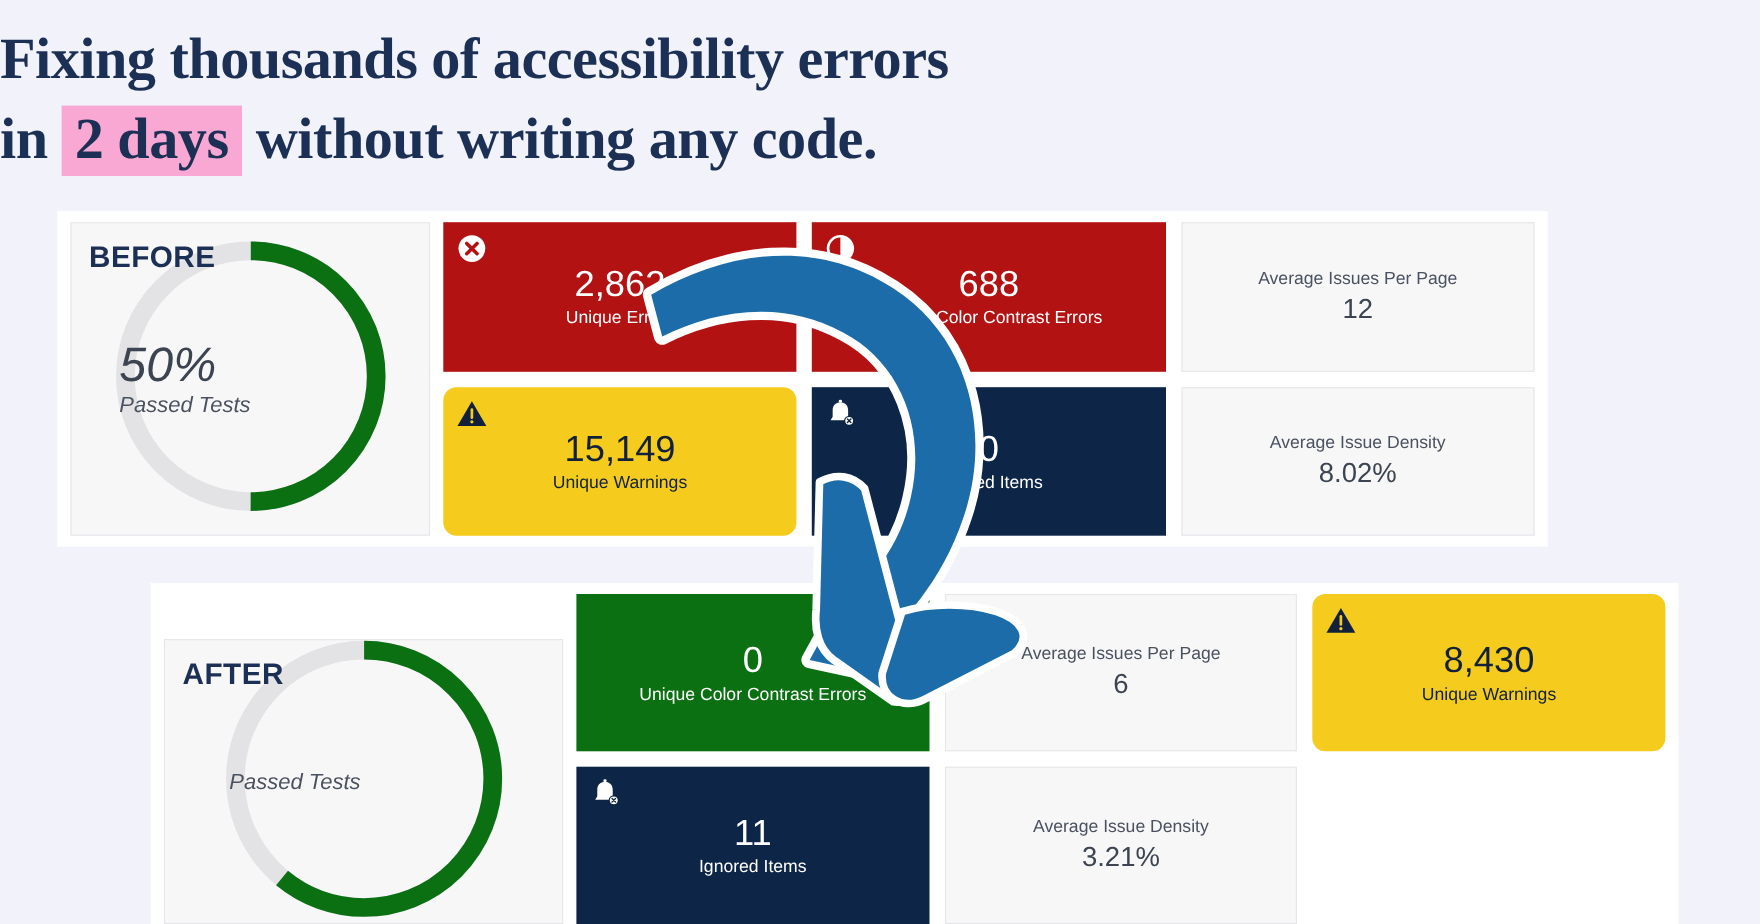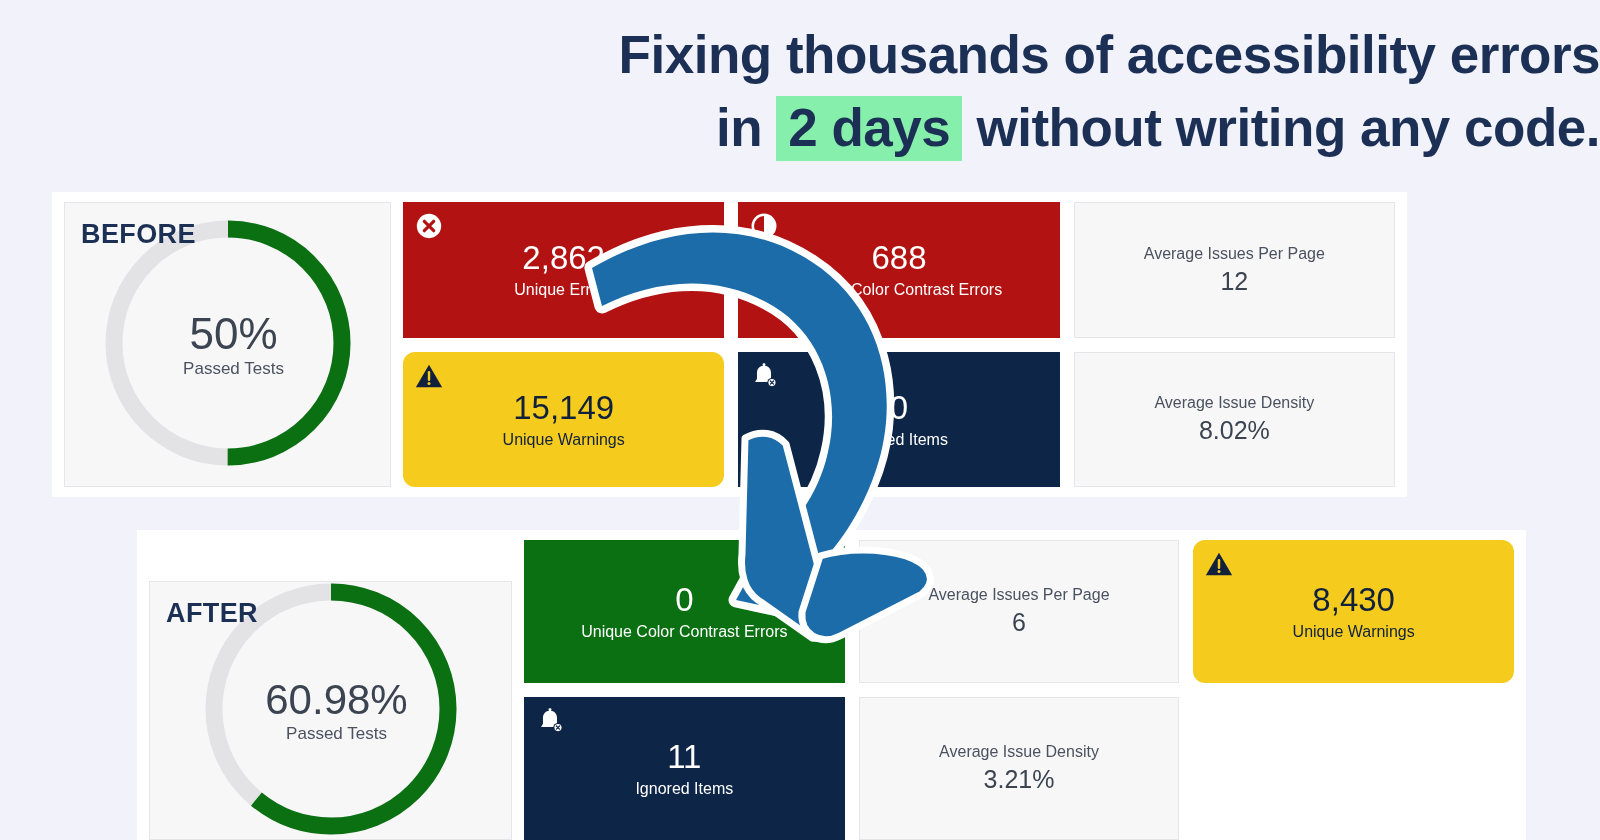--- a/index.html
+++ b/index.html
@@ -7,28 +7,29 @@
     width: 1600px; height: 840px;
     background: #f2f2fb;
     font-family: "Liberation Sans", sans-serif;
     overflow: hidden;
   }
   .page { position: relative; width: 1600px; height: 840px; }
 
   
   .headline {
     position: absolute; top: 18px; left: 0; width: 1600px;
-    text-align: right;
+    text-align: left;
     font-size: 53px; font-weight: 700; line-height: 1.38;
     color: #1b3054;
     letter-spacing: -0.5px;
+    font-family: Liberation Serif, serif;
   }
   .hl-line { display: block; white-space: nowrap; }
   .hl-mark {
-    background: #86efac; color: #1b3054;
+    background: #f9a8d4; color: #1b3054;
     padding: 2px 12px 4px 12px;
   }
 
   
   .panel {
     position: absolute;
     background: #ffffff;
     display: flex;
     gap: 12px;
     padding: 10px 12px;
@@ -48,25 +49,25 @@
   .donut-after  { width: 363px; margin-top: 41px; }
   .panel-label {
     position: absolute; top: 16px; left: 16px;
     font-size: 27px; font-weight: 700; color: #1b3054;
     letter-spacing: 0.4px; z-index: 4;
   }
   .donut-wrap { position: relative; display: block; }
   .donut-center {
     position: absolute; left: 12px; right: 0; top: 50%;
     transform: translateY(-50%);
-    text-align: center; pointer-events: none;
+    pointer-events: none; font-style: italic;
   }
   .donut-pct { font-size: 44px; color: #3b4450; line-height: 1.05; font-weight: 400; }
   .donut-after .donut-pct { font-size: 42px; }
-  .donut-sub { font-size: 17px; color: #4a5260; margin-top: 2px; }
+  .donut-sub { font-size: 20px; color: #4a5260; margin-top: 2px; }
 
   
   .tiles {
     flex: 1 1 auto;
     display: grid;
     grid-template-columns: 1fr 1fr 1fr;
     grid-template-rows: 1fr 1fr;
     gap: 14px;
   }
   .tile {
@@ -183,21 +184,20 @@
   <div class="panel panel-after">
 
     <div class="donut-card donut-after">
       <div class="panel-label">AFTER</div>
       <div class="donut-wrap">
         <svg width="268" height="268" viewBox="0 0 268 268">
           <circle cx="134" cy="134" r="117" fill="none" stroke="#e3e3e6" stroke-width="17"></circle>
           <circle id="after-arc" cx="134" cy="134" r="117" fill="none" stroke="#0a7012" stroke-width="17" transform="rotate(-90 134 134)" stroke-dasharray="448.28 286.85"></circle>
         </svg>
         <div class="donut-center">
-          <div class="donut-pct">60.98%</div>
           <div class="donut-sub">Passed Tests</div>
         </div>
       </div>
     </div>
 
     <div class="tiles">
 
 
       <div class="tile tile-green">
         <div class="tile-value">0</div>

